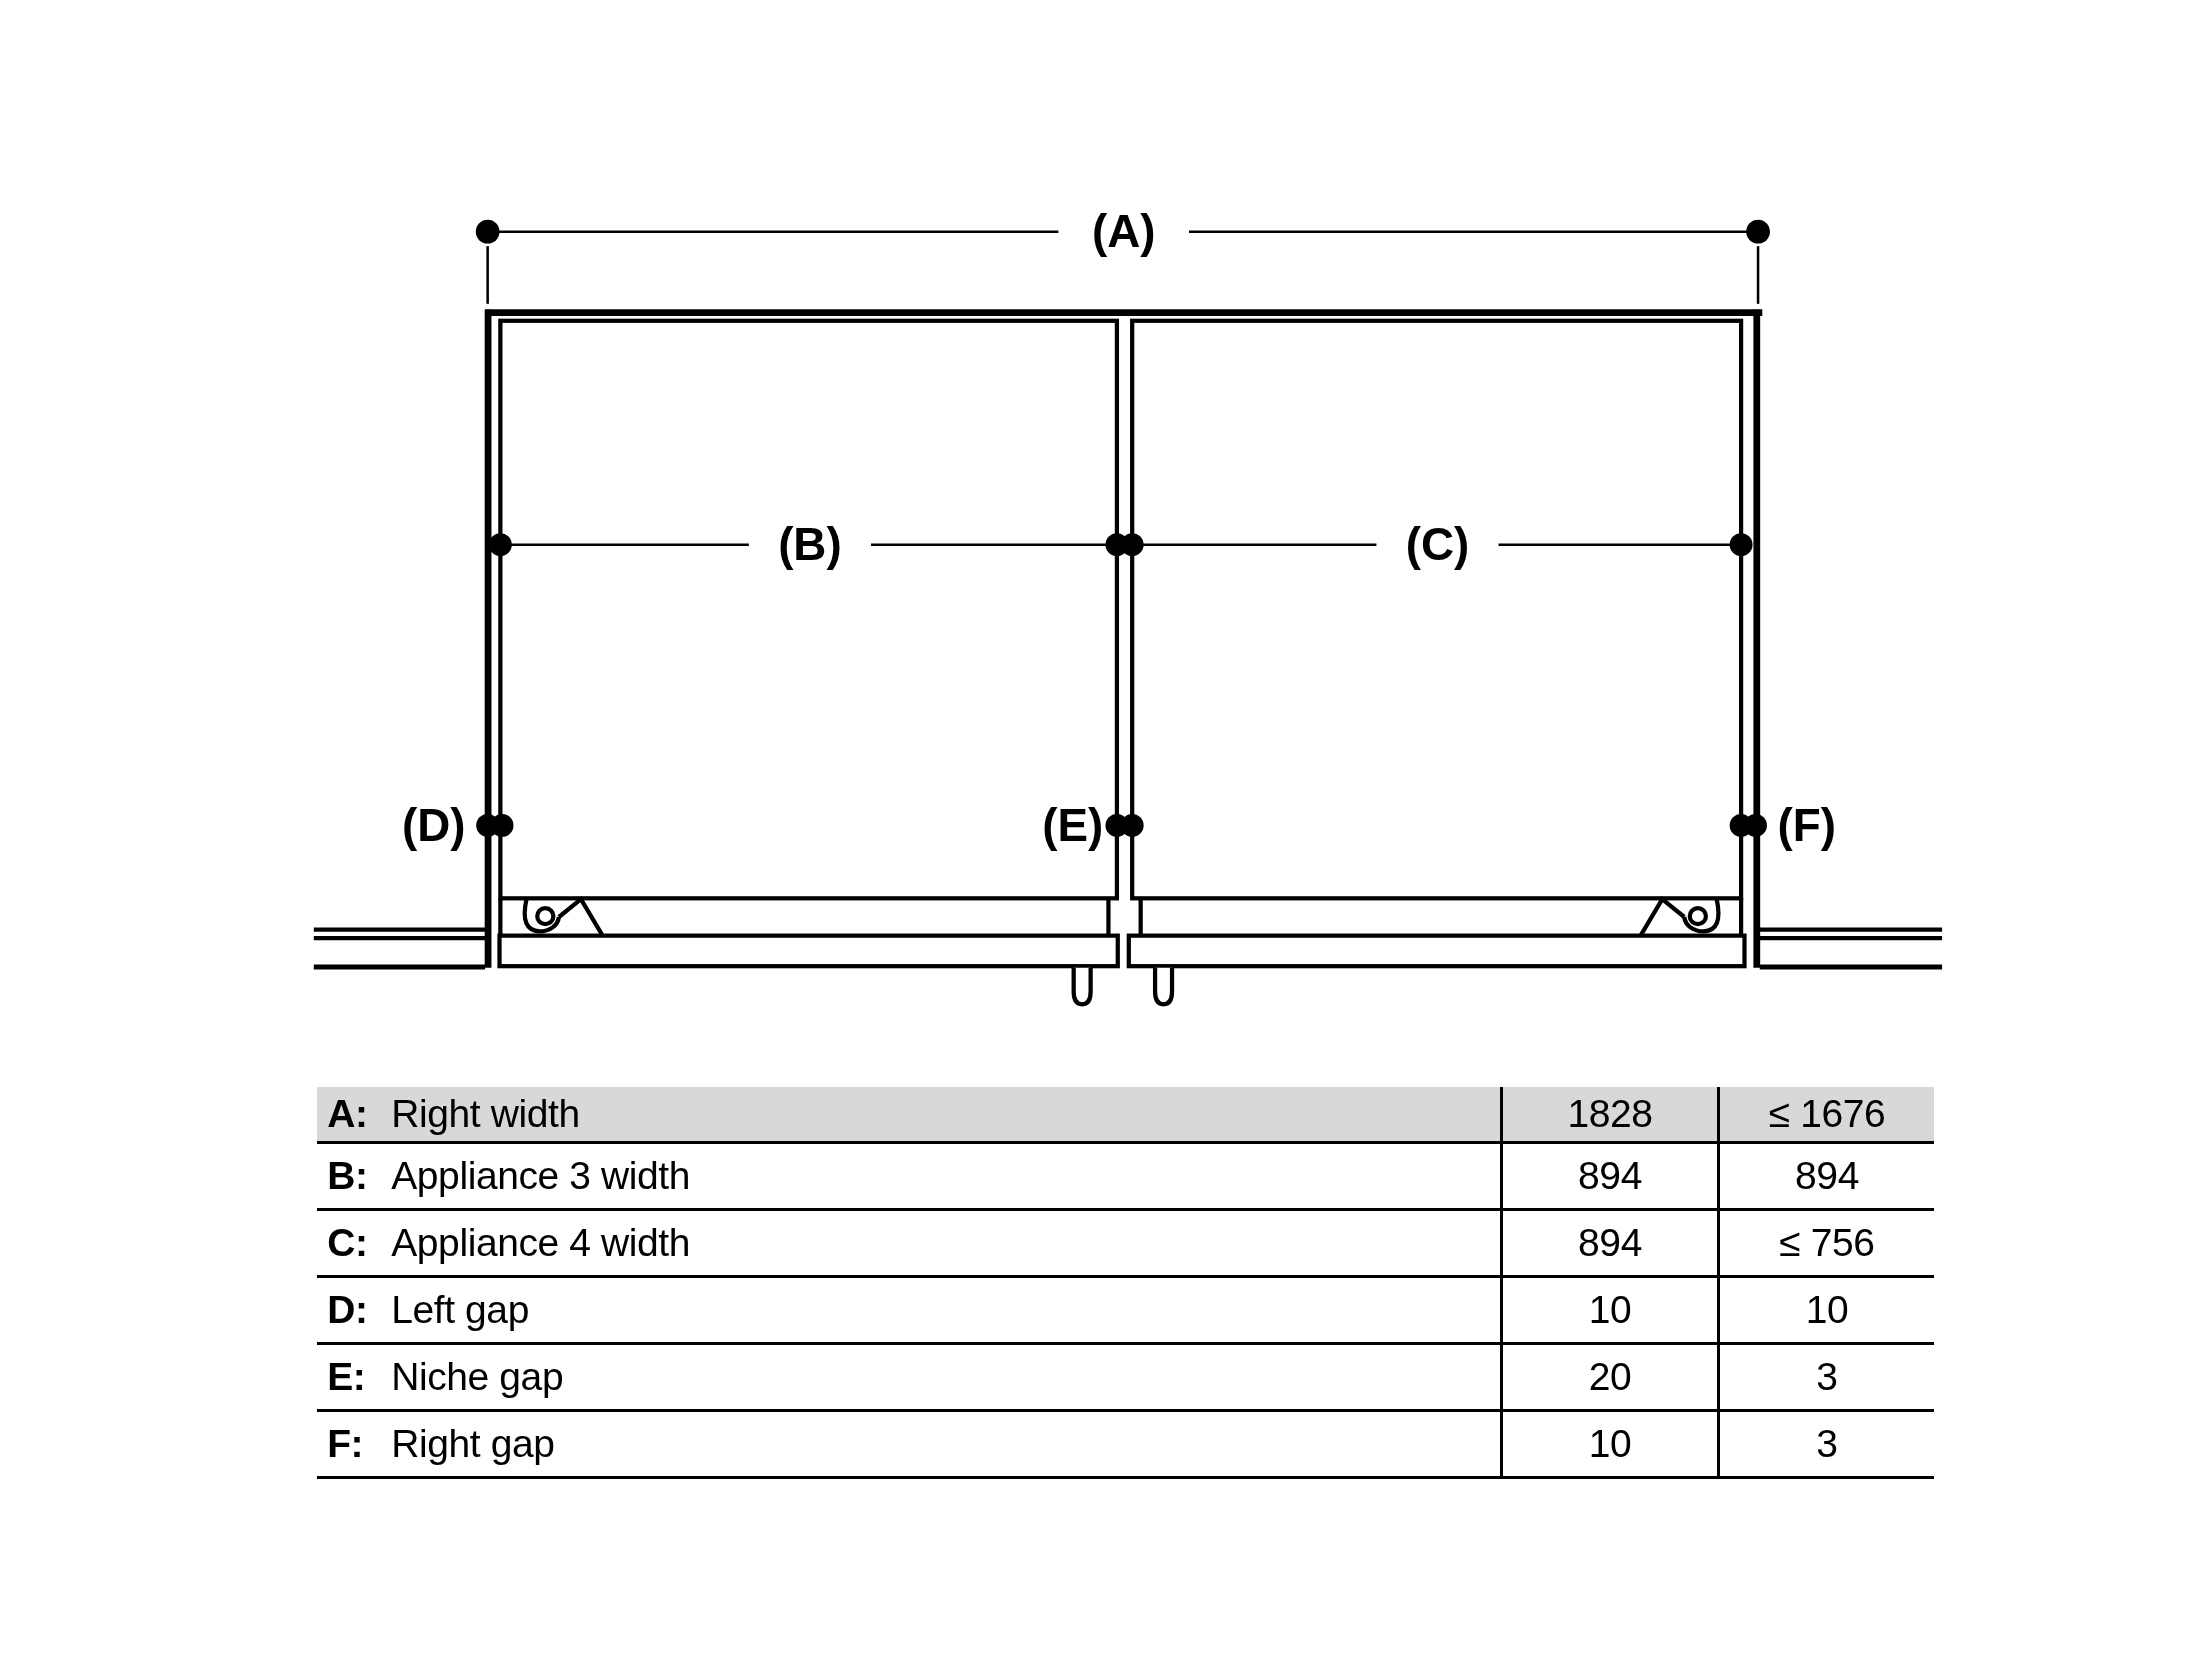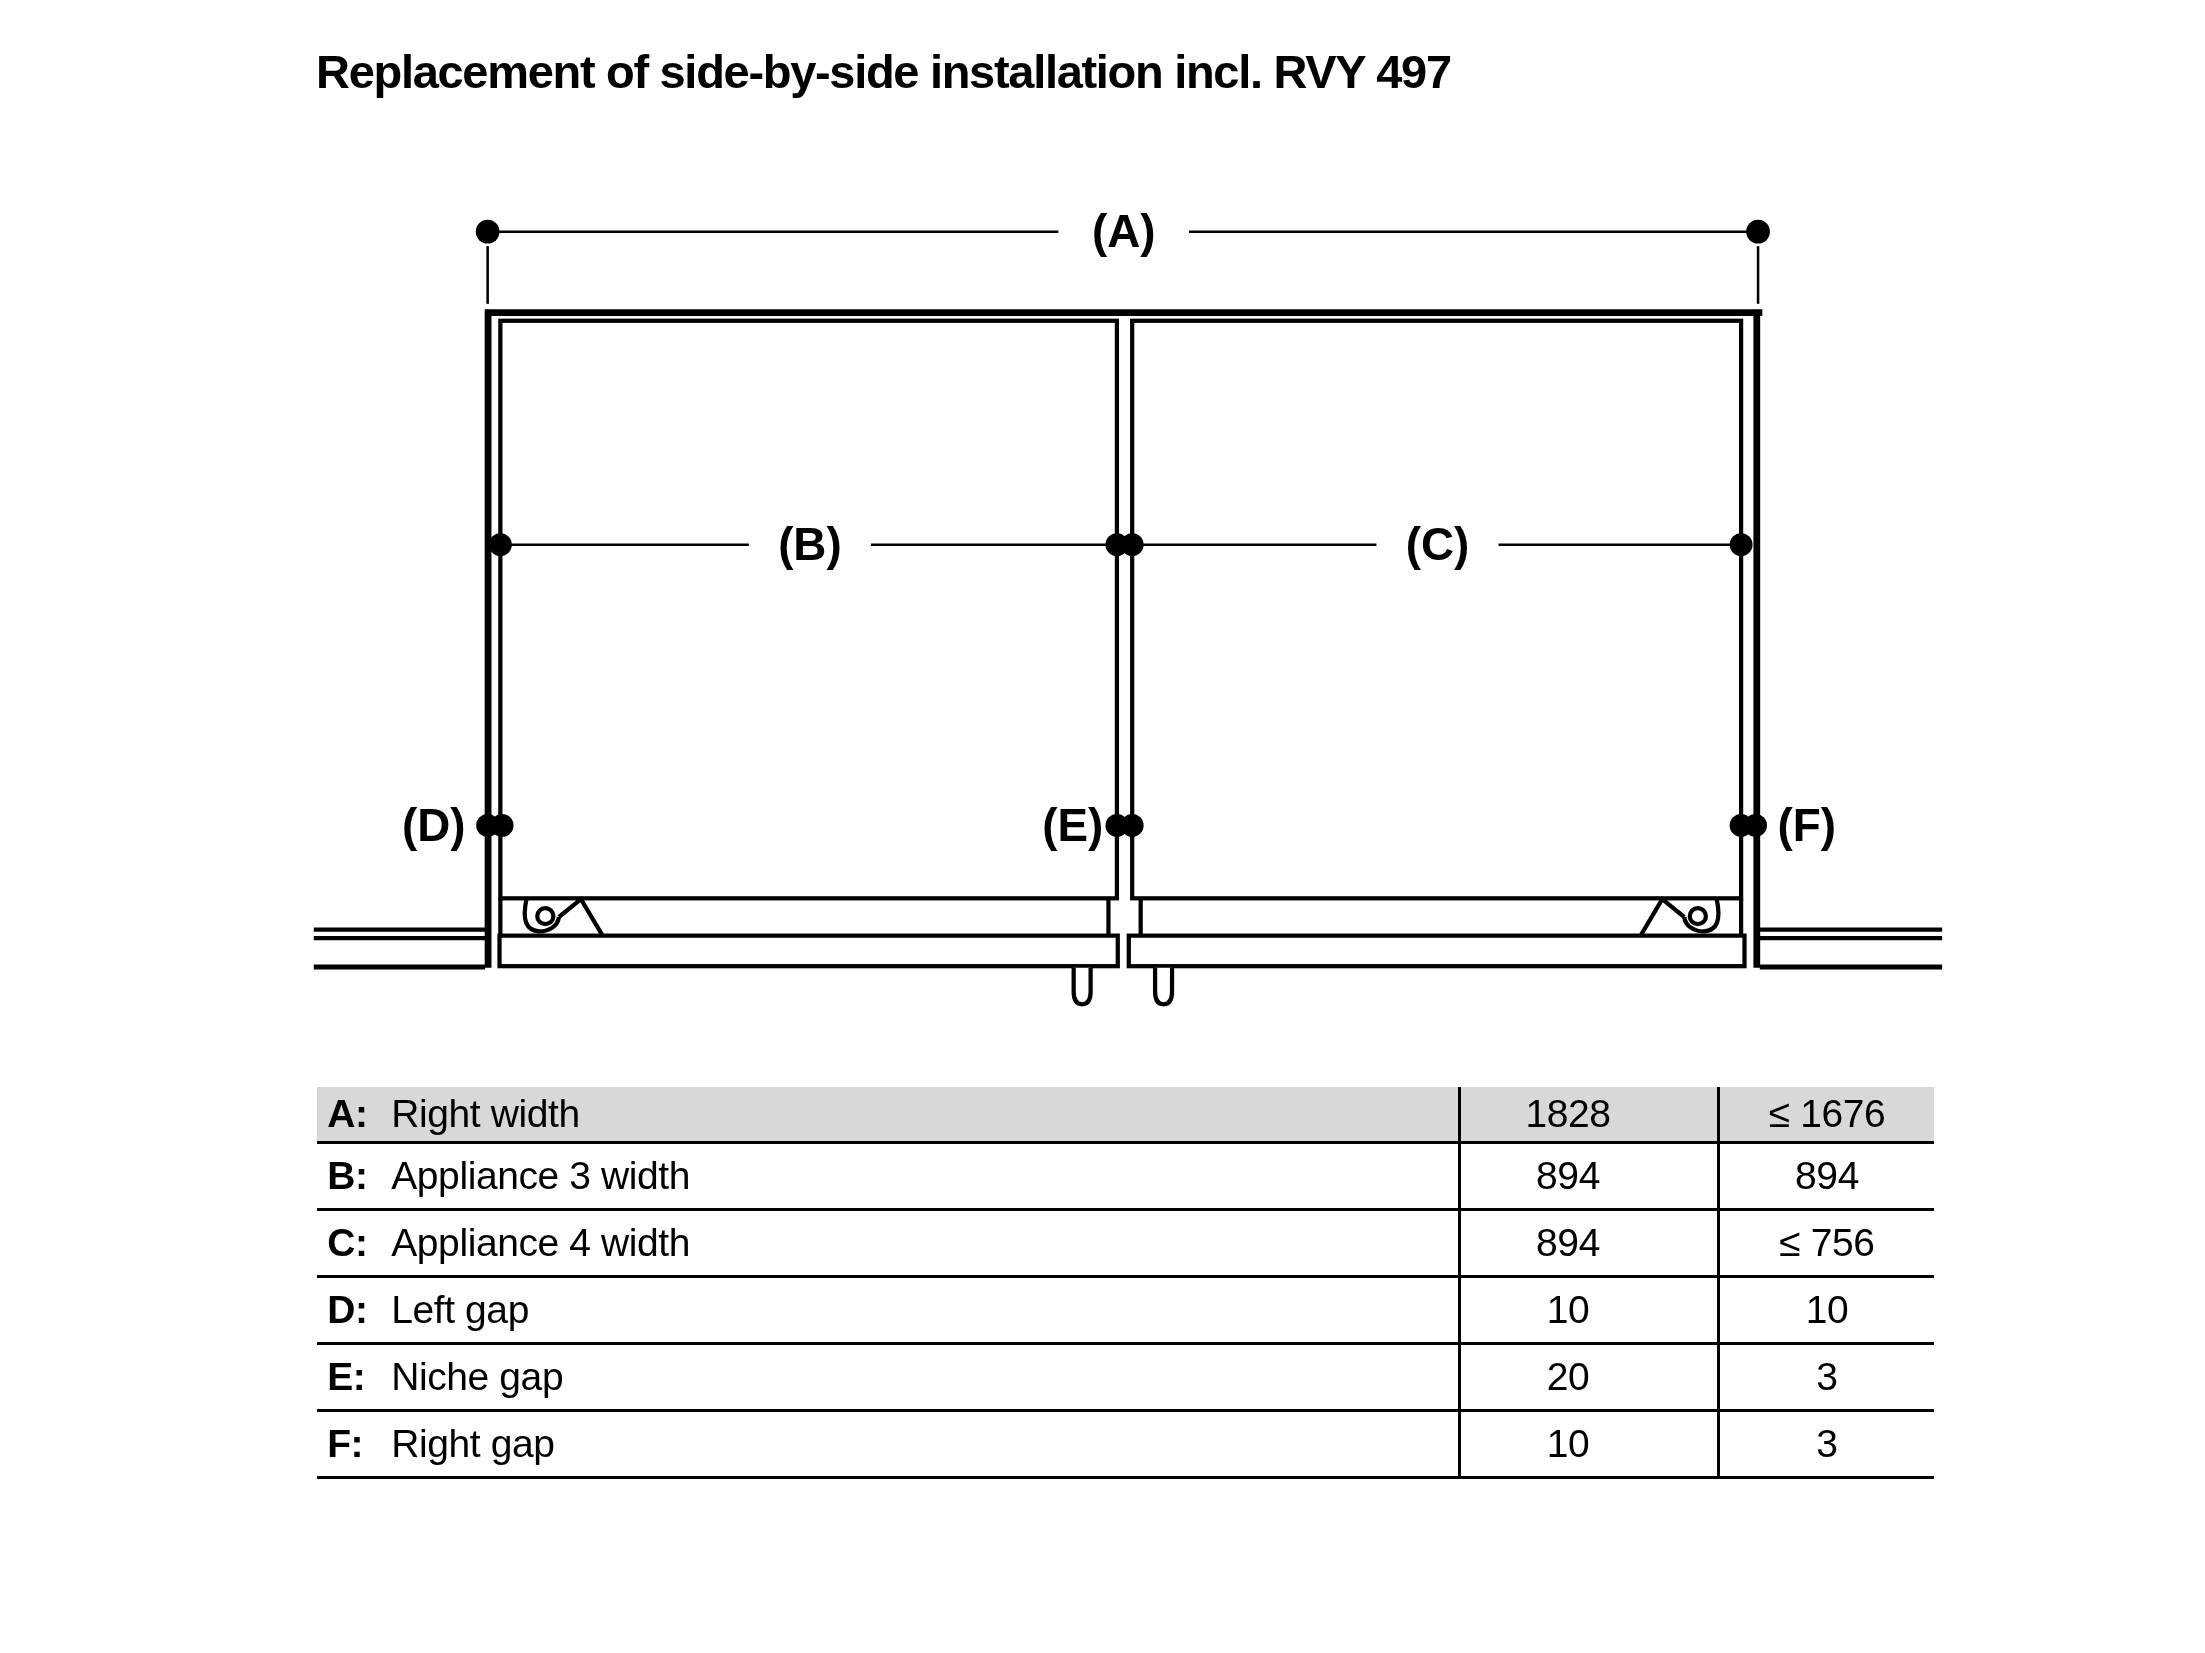--- a/index.html
+++ b/index.html
@@ -73,37 +73,35 @@
   }
   .cell.desc .row-key {
     display: inline-block;
     width: 64px;
     font-weight: 700;
   }
   .cell.val {
     width: 214px;
     border-left: 3.4px solid #000;
     justify-content: center;
-    margin-left: 42px;
   }
   .footer-note {
     position: absolute;
     left: 317px;
     top: 1589px;
     font-size: 41px;
     letter-spacing: -0.8px;
     white-space: nowrap;
   }
 </style>
 </head>
 <body>
 
 <div class="page">
 
-  <div class="title">Replacement of side-by-side installation incl. RVY 497</div>
 
   <svg class="diagram-svg" viewBox="0 0 2600 1260" xmlns="http://www.w3.org/2000/svg">
 
     <g stroke="#000" stroke-width="3" fill="none">
       <line x1="575" y1="273" x2="1248" y2="273"></line>
       <line x1="1402" y1="273" x2="2073" y2="273"></line>
       <line x1="575" y1="290" x2="575" y2="358"></line>
       <line x1="2073" y1="290" x2="2073" y2="358"></line>
       <circle cx="575" cy="273" r="14" fill="#000" stroke="none"></circle>
       <circle cx="2073" cy="273" r="14" fill="#000" stroke="none"></circle>

